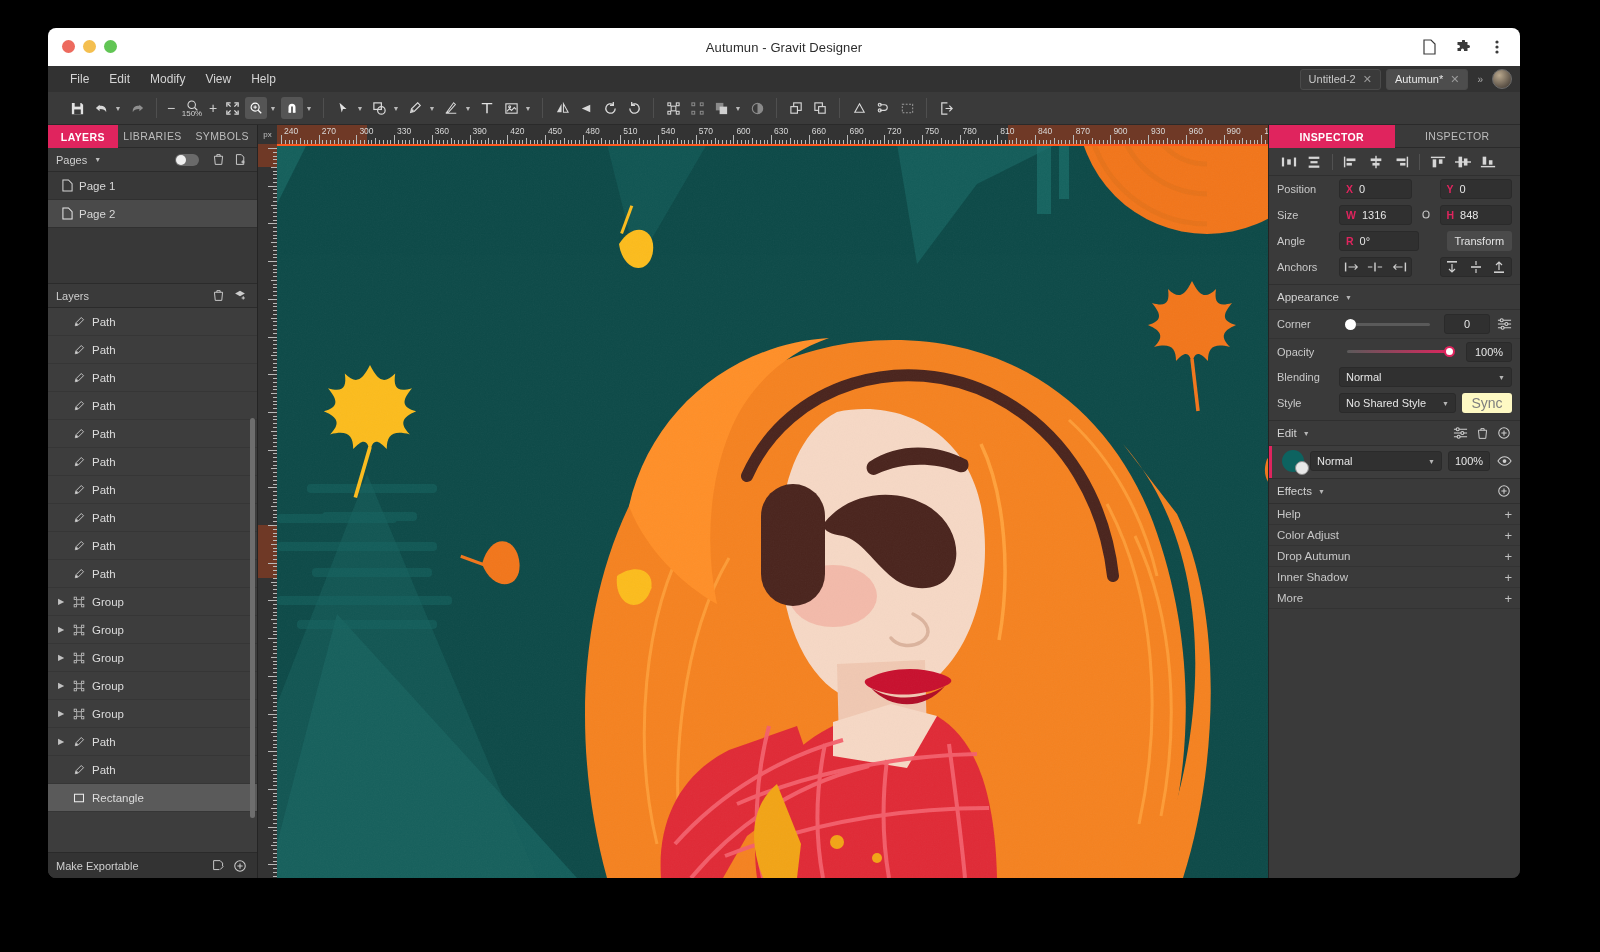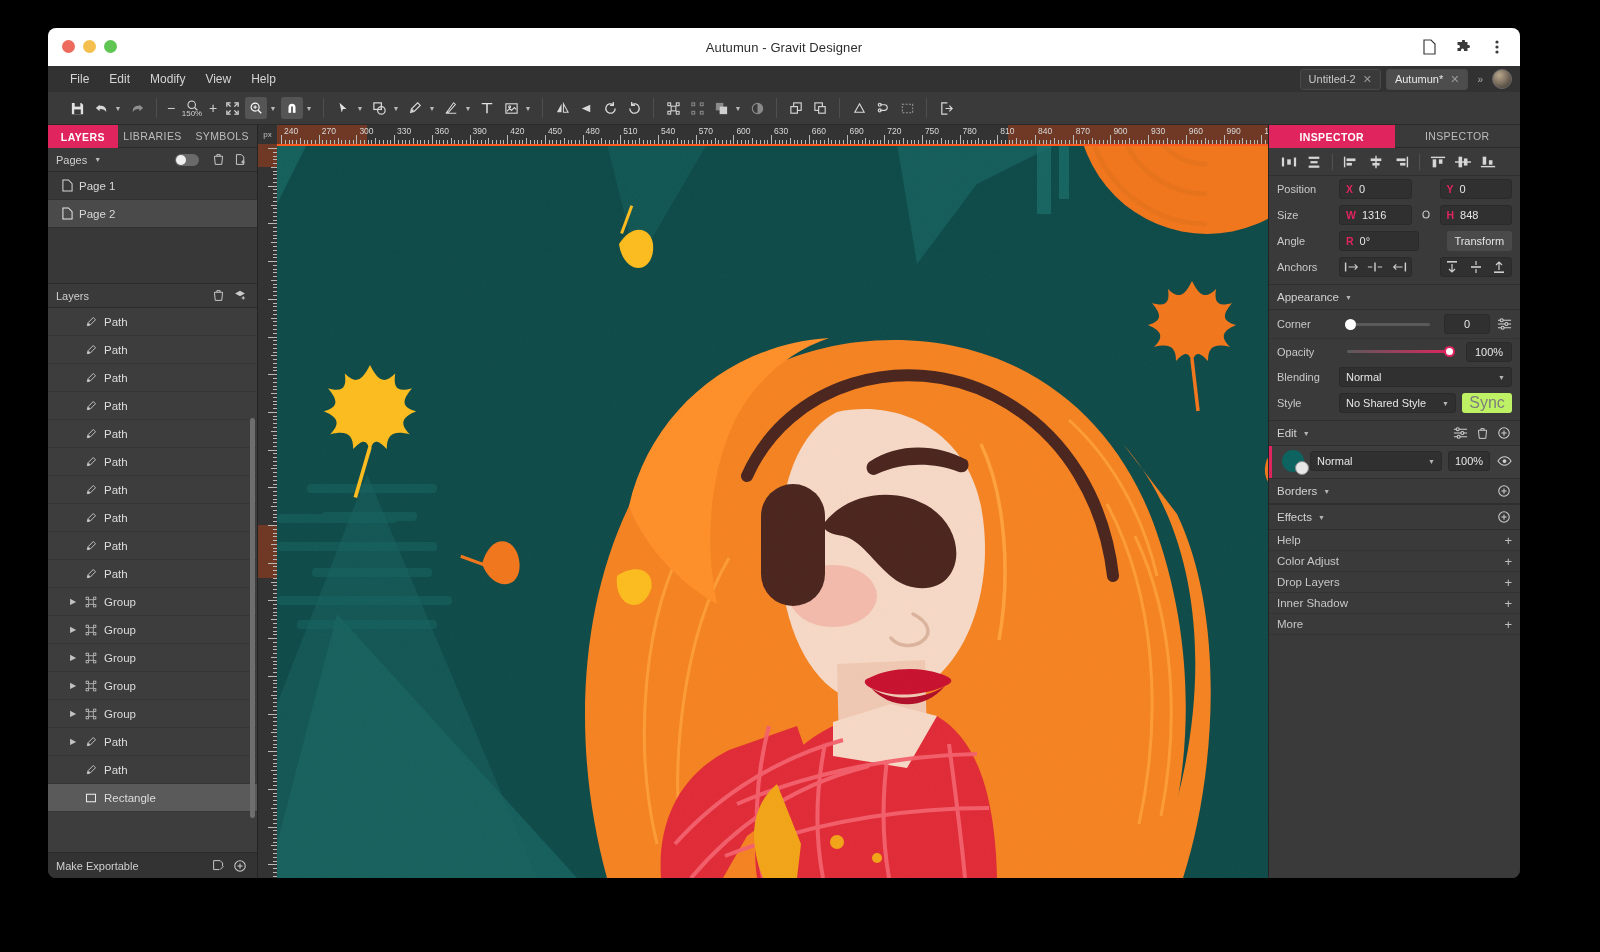--- a/index.html
+++ b/index.html
@@ -95,21 +95,21 @@
   .toggle::after { content:''; position:absolute; left:1px; top:1px; width:10px; height:10px; border-radius:50%; background:#f0f0f0;}
   .pages { background:#383838; }
   .page-row {
     height:28px; display:flex; align-items:center; gap:6px; padding-left:14px;
     font-size:11.5px; color:#d8d8d8; border-bottom:1px solid #303030;
   }
   .page-row.active { background:#4a4a4a; }
   .pages-blank { height:56px; background:#383838; border-bottom:1px solid #2b2b2b;}
   .layers-scroll { flex:1; overflow:hidden; position:relative; background:#3d3d3d;}
   .layer-row {
-    height:28px; display:flex; align-items:center; gap:7px; padding-left:34px;
+    height:28px; display:flex; align-items:center; gap:7px; padding-left:22px;
     font-size:11.5px; color:#dcdcdc; border-bottom:1px solid #363636;
   }
   .layer-row.sel { background:#5a5a5a; }
   .tri { width:8px; font-size:8px; color:#c2c2c2; margin-left:-12px; }
   .tri.none { visibility:hidden; }
   .lscrollbar { position:absolute; right:2px; top:110px; width:5px; height:400px; border-radius:3px; background:#6e6e6e;}
   .left-foot {
     height:26px; background:#333; border-top:1px solid #2a2a2a;
     display:flex; align-items:center; padding:0 8px; font-size:11px; color:#cfcfcf;
   }
@@ -182,22 +182,22 @@
   .slider.pink .knob { right:-3px; background:#fff; border:2px solid #e0245e;}
   .numbox {
     background:#303030; border:1px solid #2a2a2a; border-radius:3px; height:20px; width:46px;
     display:flex; align-items:center; justify-content:center; font-size:11px; color:#e6e6e6;
   }
   .select {
     background:#303030; border:1px solid #2a2a2a; border-radius:3px; height:20px; flex:1;
     display:flex; align-items:center; padding:0 6px; font-size:11px; color:#e6e6e6; position:relative;
   }
   .select .cv { position:absolute; right:6px; font-size:7px; color:#b5b5b5;}
-  .sync { background:#bef264; border-radius:3px; height:20px; width:50px;
-    display:flex; align-items:center; justify-content:center; font-size:16px; color:#7e7e7e;}
+  .sync { background:#fef9c3; border-radius:3px; height:20px; width:50px;
+    display:flex; align-items:center; justify-content:center; font-size:14px; color:#7e7e7e;}
   .fill-row {
     display:flex; align-items:center; gap:6px; padding:4px 8px 6px 10px;
     background:#3d3d3d; border-left:3px solid #e0245e;
   }
   .swatch {
     width:22px; height:22px; border-radius:50%; background:#0d6360; position:relative;
   }
   .swatch .ov {
     position:absolute; right:-5px; bottom:-3px; width:14px; height:14px; border-radius:50%;
     background:#e8e8e8; border:1px solid #8d8d8d;
@@ -1623,31 +1623,20 @@
         </span>
         <span class="numbox" style="width:42px;">100%</span>
         <span class="linkic">
           <svg width="15" height="12" viewBox="0 0 16 12">
                 <path d="M1 6s3-4.5 7-4.5S15 6 15 6s-3 4.5-7 4.5S1 6 1 6z" fill="none" stroke="#cfcfcf" stroke-width="1.1"></path>
                 <circle cx="8" cy="6" r="2" fill="#cfcfcf"></circle>
               </svg>
         </span>
       </div>
 
-      <div class="sec-head">
-        <span>Borders</span>
-        <span style="font-size:7px;color:#b5b5b5;">▼</span>
-        <span class="sp"></span>
-        <span class="linkic">
-          <svg width="14" height="14" viewBox="0 0 16 16">
-                <circle cx="8" cy="8" r="6" fill="none" stroke="#cfcfcf" stroke-width="1.2"></circle>
-                <path d="M8 5v6M5 8h6" stroke="#cfcfcf" stroke-width="1.2"></path>
-              </svg>
-        </span>
-      </div>
 
       <div class="sec-head">
         <span>Effects</span>
         <span style="font-size:7px;color:#b5b5b5;">▼</span>
         <span class="sp"></span>
         <span class="linkic">
           <svg width="14" height="14" viewBox="0 0 16 16">
                 <circle cx="8" cy="8" r="6" fill="none" stroke="#cfcfcf" stroke-width="1.2"></circle>
                 <path d="M8 5v6M5 8h6" stroke="#cfcfcf" stroke-width="1.2"></path>
               </svg>
@@ -1658,21 +1647,21 @@
         <span>Help</span>
         <span class="sp"></span>
         <span class="plus">+</span>
       </div>
       <div class="eff-row">
         <span>Color Adjust</span>
         <span class="sp"></span>
         <span class="plus">+</span>
       </div>
       <div class="eff-row">
-        <span>Drop Layers</span>
+        <span>Drop Autumun</span>
         <span class="sp"></span>
         <span class="plus">+</span>
       </div>
       <div class="eff-row">
         <span>Inner Shadow</span>
         <span class="sp"></span>
         <span class="plus">+</span>
       </div>
       <div class="eff-row">
         <span>More</span>

